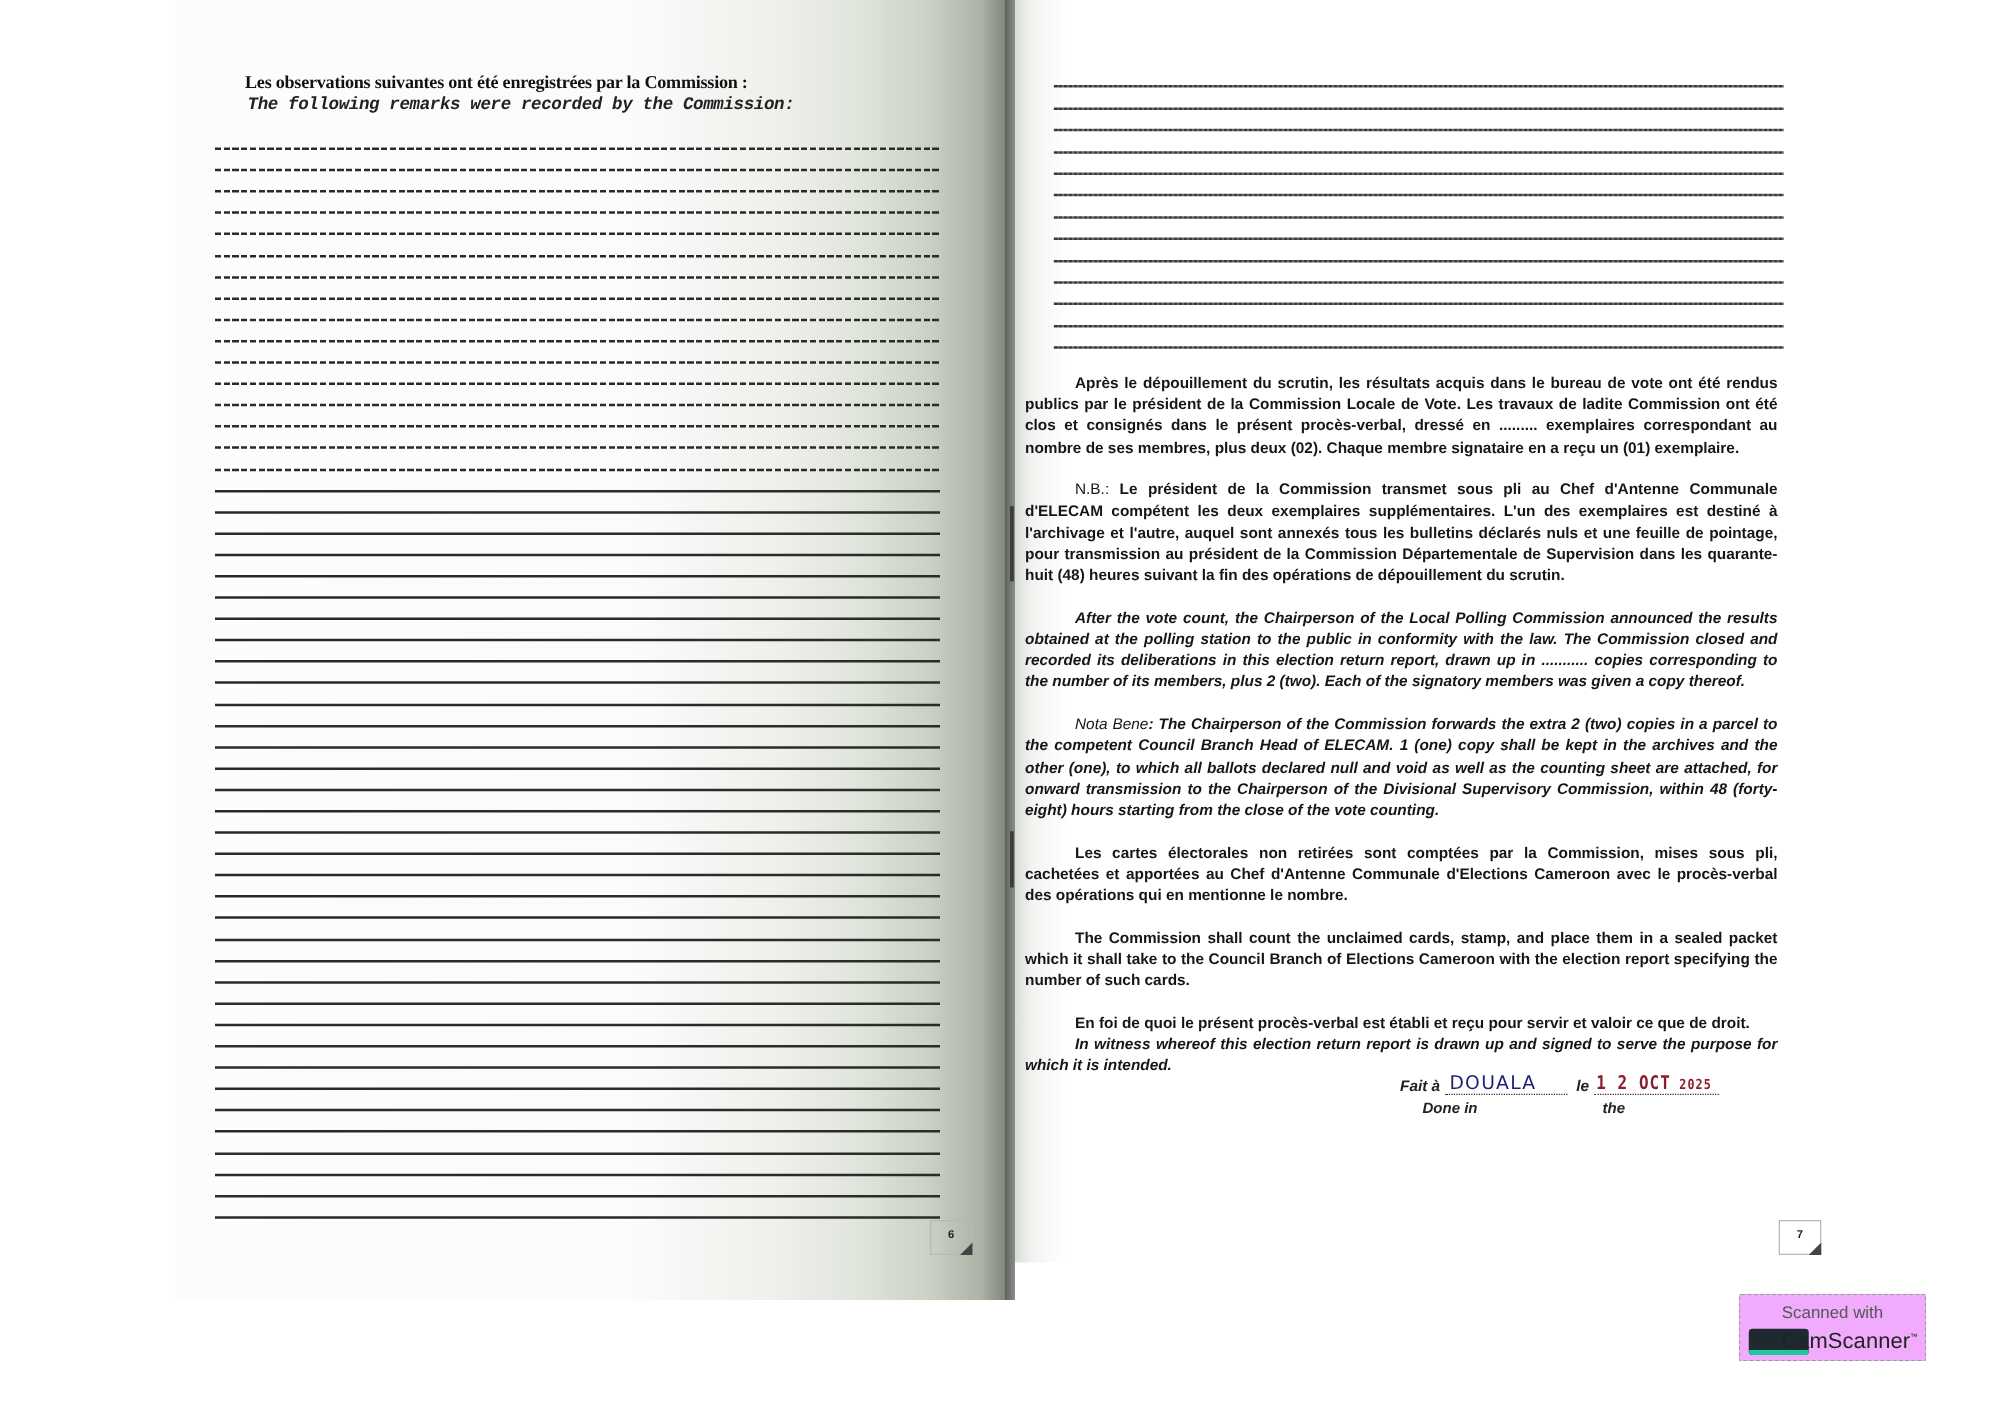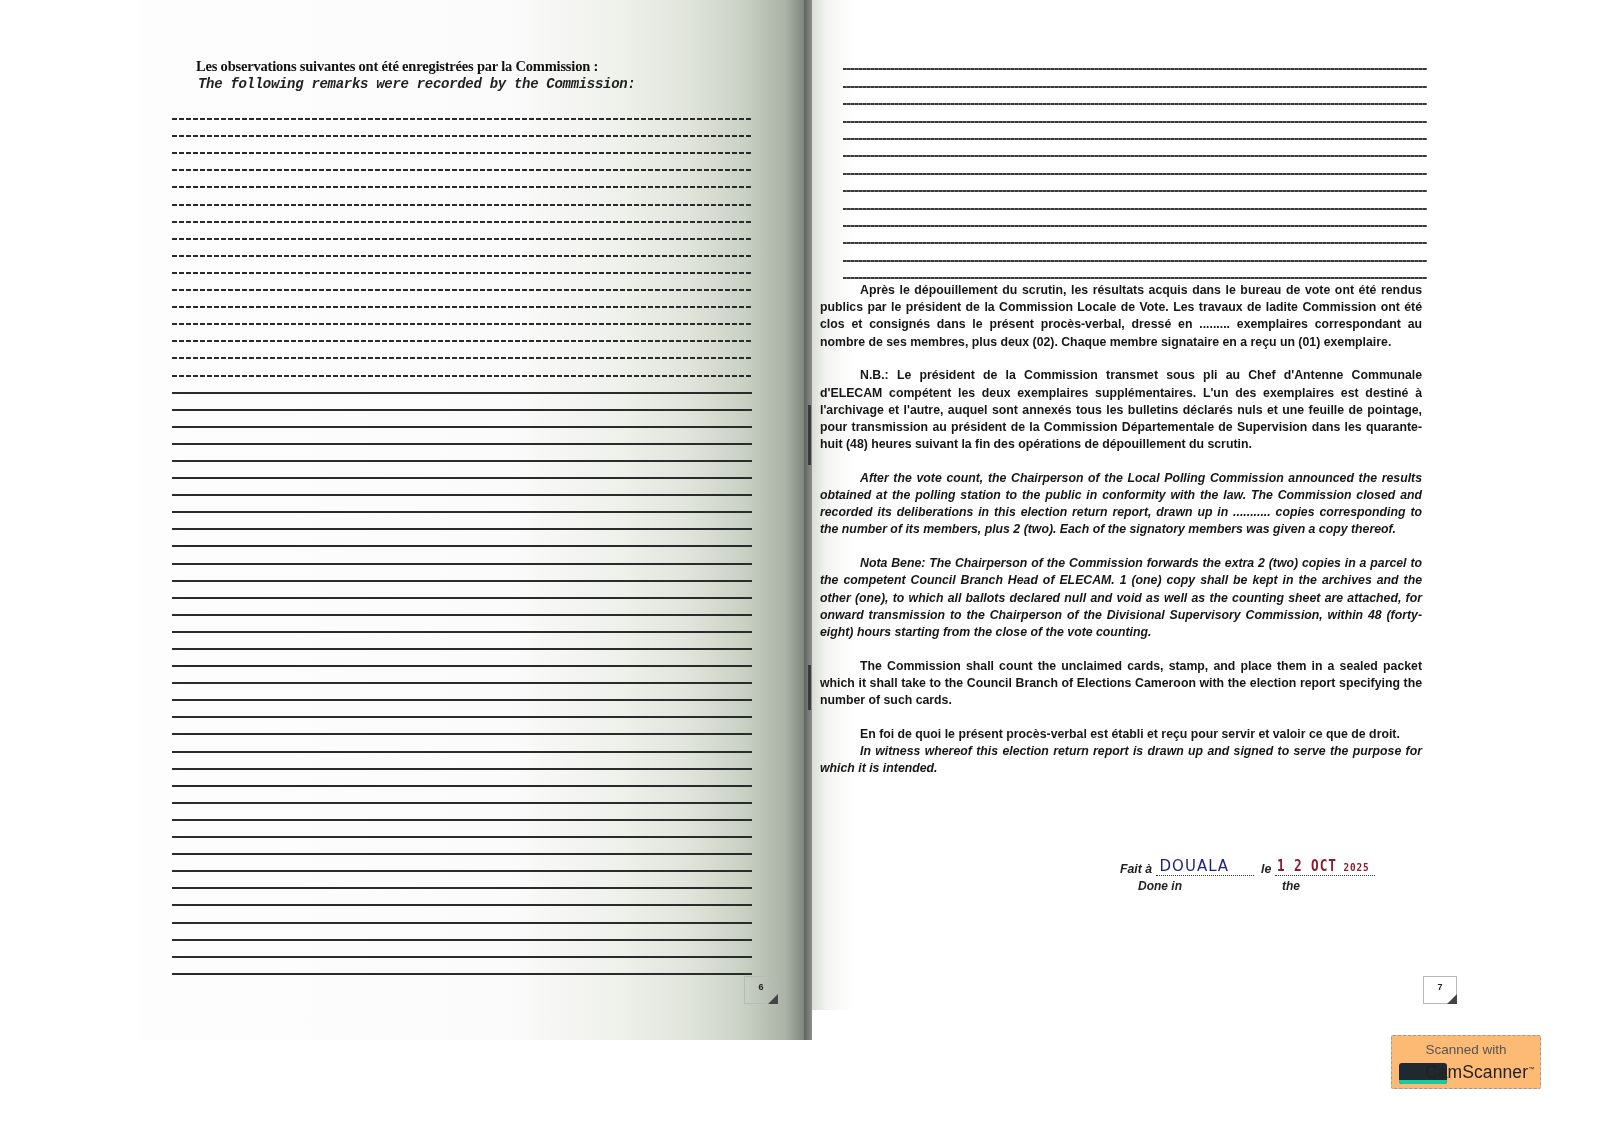--- a/index.html
+++ b/index.html
@@ -58,28 +58,28 @@
     background: linear-gradient(90deg, #d9ddd6 0%, #f3f4f2 2%, #ffffff 6%, #ffffff 100%);
   }
   .right-lines { position: absolute; left: 703px; top: 53px; width: 584px; }
   .right-lines .rule { height: 17.4px; }
   .right-lines .rule.dotted::after {
     background: repeating-linear-gradient(90deg, #3a3a3a 0 3px, #6a6a6a 3px 4px);
     height: 2px;
   }
 
   .body-text {
-    position: absolute; left: 680px; top: 282px; width: 602px;
+    position: absolute; left: 680px; top: 298px; width: 602px;
     font-family: "Liberation Sans", sans-serif; font-size: 12.3px; line-height: 17.2px; color: #161616;
     text-align: justify;
   }
   .para { margin-bottom: 16.5px; text-indent: 40px; }
   .para.bold { font-weight: bold; }
   .para.ital { font-style: italic; font-weight: bold; }
-  .para .lead { font-weight: bold; margin-top: 16px; }
+  .para .lead { font-weight: normal; margin-top: 16px; }
   .para.tight { margin-bottom: 0; }
 
   .signature {
     position: absolute; left: 980px; top: 857px; width: 300px; height: 40px;
     font-family: "Liberation Sans", sans-serif; font-style: italic; font-weight: bold; font-size: 12.3px; color: #222;
   }
   .sig-row { position: absolute; top: 4px; left: 0; white-space: nowrap; }
   .sig-place {
     display: inline-block; width: 98px; border-bottom: 1px dotted #333; height: 15px;
     position: relative; vertical-align: bottom;
@@ -101,21 +101,21 @@
   .sig-sub { position: absolute; top: 22px; font-size: 12px; }
   .sig-sub.done { left: 18px; }
   .sig-sub.the { left: 162px; }
 
   
   .staple { position: absolute; width: 3px; background: #3b3b3b; left: 668px; }
 
   
   .camscanner {
     position: absolute; left: 1391px; top: 1035px; width: 150px; height: 54px;
-    border: 1px dashed #9a9a9a; border-radius: 2px; background: #fdba74;
+    border: 1px dashed #9a9a9a; border-radius: 2px; background: #f0abfc;
   }
   .cs-top { position: absolute; top: 6px; left: 0; width: 100%; text-align: center; font-size: 13.5px; color: #555; }
   .cs-logo {
     position: absolute; left: 7px; top: 27px; width: 21px; height: 21px; border-radius: 3px;
     background: #1f2a30; color: #fff; font-weight: bold; font-size: 10px; text-align: center; line-height: 19px;
     overflow: hidden;
     padding-left: 48px;
   }
   .cs-logo::after { content: ""; position: absolute; left: 0; bottom: 0; width: 100%; height: 4px; background: #1ec8a0; }
   .cs-name { position: absolute; left: 33px; top: 26px; font-size: 17.5px; color: #222; letter-spacing: 0.1px; }
@@ -208,20 +208,21 @@
     <div class="rule dotted"></div>
     <div class="rule dotted"></div>
     <div class="rule dotted"></div>
   </div>
 
 <div class="body-text" id="body-text" style="left:820px;">
     <p class="para bold"><span>Après le dépouillement du scrutin, les résultats acquis dans le bureau de vote ont été rendus publics par le président de la Commission Locale de Vote. Les travaux de ladite Commission ont été clos et consignés dans le présent procès-verbal, dressé en ......... exemplaires correspondant au nombre de ses membres, plus deux (02). Chaque membre signataire en a reçu un (01) exemplaire.</span></p>
     <p class="para bold"><span class="lead">N.B.:</span><span> Le président de la Commission transmet sous pli au Chef d'Antenne Communale d'ELECAM compétent les deux exemplaires supplémentaires. L'un des exemplaires est destiné à l'archivage et l'autre, auquel sont annexés tous les bulletins déclarés nuls et une feuille de pointage, pour transmission au président de la Commission Départementale de Supervision dans les quarante-huit (48) heures suivant la fin des opérations de dépouillement du scrutin.</span></p>
     <p class="para ital"><span>After the vote count, the Chairperson of the Local Polling Commission announced the results obtained at the polling station to the public in conformity with the law. The Commission closed and recorded its deliberations in this election return report, drawn up in ........... copies corresponding to the number of its members, plus 2 (two). Each of the signatory members was given a copy thereof.</span></p>
     <p class="para ital"><span class="lead">Nota Bene</span><span>: The Chairperson of the Commission forwards the extra 2 (two) copies in a parcel to the competent Council Branch Head of ELECAM. 1 (one) copy shall be kept in the archives and the other (one), to which all ballots declared null and void as well as the counting sheet are attached, for onward transmission to the Chairperson of the Divisional Supervisory Commission, within 48 (forty-eight) hours starting from the close of the vote counting.</span></p>
+    <p class="para bold"><span>Les cartes électorales non retirées sont comptées par la Commission, mises sous pli, cachetées et apportées au Chef d'Antenne Communale d'Elections Cameroon avec le procès-verbal des opérations qui en mentionne le nombre.</span></p>
     <p class="para bold"><span>The Commission shall count the unclaimed cards, stamp, and place them in a sealed packet which it shall take to the Council Branch of Elections Cameroon with the election report specifying the number of such cards.</span></p>
     <p class="para bold tight"><span>En foi de quoi le présent procès-verbal est établi et reçu pour servir et valoir ce que de droit.</span></p>
     <p class="para ital"><span>In witness whereof this election return report is drawn up and signed to serve the purpose for which it is intended.</span></p>
   </div>
 
 <div class="signature" style="left:1120px;">
   <div class="sig-row">
     <span>Fait à</span>
     <span class="sig-place">
       <span class="hand">DOUALA</span>

